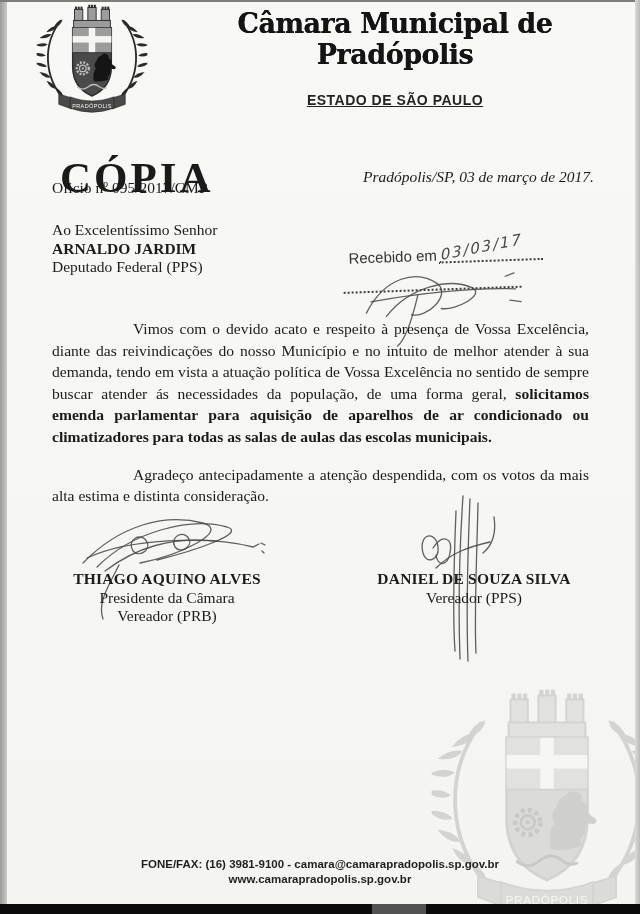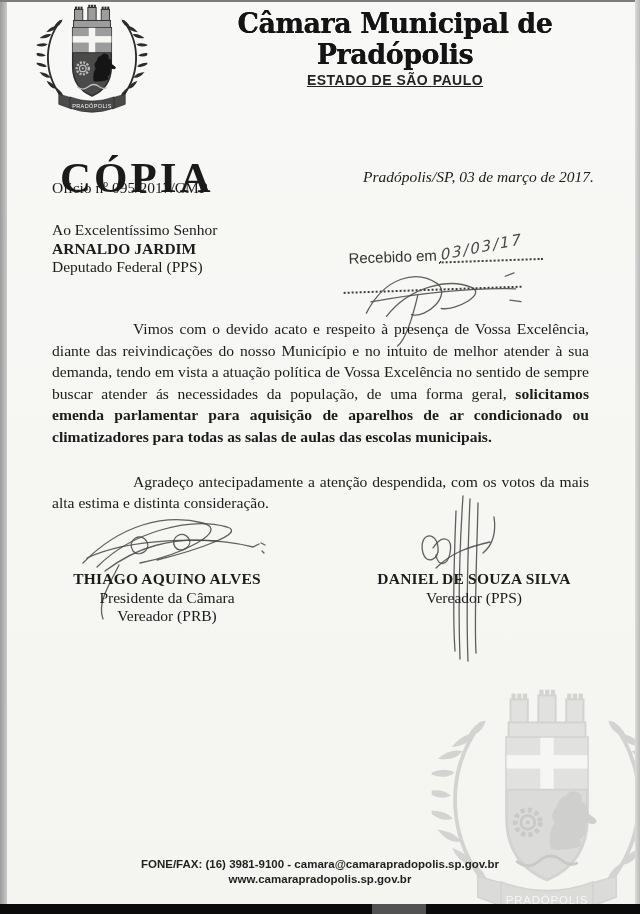--- a/index.html
+++ b/index.html
@@ -15,21 +15,21 @@
   .edge-right{position:absolute;right:0;top:0;width:5px;height:914px;
     background:linear-gradient(270deg,#b9b9b7,#dcdcda);z-index:6;}
   .bottom-bar{position:absolute;left:0;top:904px;width:640px;height:10px;background:#0b0b0b;z-index:7;}
   .bottom-bar-light{position:absolute;left:372px;top:904px;width:54px;height:10px;background:#525252;z-index:8;}
 
   
   .crest-top{position:absolute;left:36px;top:2px;width:112px;height:118px;z-index:2;}
   .header-text{position:absolute;left:170px;top:8px;width:450px;text-align:center;z-index:2;}
   .org-title{font-family:"DejaVu Serif",serif;font-weight:bold;font-size:27px;letter-spacing:-0.5px;
     color:#141414;text-shadow:0 0 0.4px #141414;}
-  .org-subtitle{margin-top:2px;font-family:"Liberation Sans","DejaVu Sans",sans-serif;
+  .org-subtitle{margin-top:22px;font-family:"Liberation Sans","DejaVu Sans",sans-serif;
     font-weight:bold;font-size:14px;letter-spacing:0.5px;text-decoration:underline;color:#232323;text-align:center;}
 
   .ref-line{position:absolute;left:52px;top:137px;font-size:15.5px;margin-top:42px;}
   .copy-stamp{position:absolute;left:60px;top:153px;font-family:"Liberation Serif",serif;
     font-weight:bold;font-size:43px;letter-spacing:3px;color:#1a1a1a;}
   .dateline{position:absolute;left:363px;top:168px;font-size:15.5px;font-style:italic;}
 
   .recipient{position:absolute;left:52px;top:221px;font-size:15.5px;line-height:18.5px;}
   .recipient .bold{font-weight:bold;}
 
@@ -42,21 +42,21 @@
   .dotline2{position:absolute;left:-6px;top:42px;width:178px;border-bottom:2px dotted #3c3c3c;height:0;}
   .handwritten-date{position:absolute;left:92px;top:-7px;font-family:"DejaVu Sans",sans-serif;
     font-style:italic;font-size:15px;color:#474747;transform:rotate(-9deg) skewX(-8deg);letter-spacing:2px;}
   .received-sig{position:absolute;left:6px;top:6px;width:175px;height:95px;}
 
   
   .body-text{position:absolute;left:52px;top:318px;width:537px;font-size:15.6px;
     line-height:21.6px;text-align:justify;z-index:2;}
   .body-text p{margin:0 0 0 0;text-indent:81px;}
   .body-text p.p1{}
-  .body-text p.p2{margin-top:23px;}
+  .body-text p.p2{margin-top:16px;}
   .body-text .bold{font-weight:bold;}
 
   
   .sig-left-svg{position:absolute;left:75px;top:503px;width:200px;height:120px;z-index:2;}
   .sig-right-svg{position:absolute;left:406px;top:491px;width:112px;height:178px;z-index:2;}
   .sig-block{position:absolute;top:570px;text-align:center;font-size:15.5px;line-height:18.5px;z-index:3;}
   .sig-block .name{font-weight:bold;letter-spacing:0.2px;}
   .sig-block-left{left:52px;width:230px;}
   .sig-block-right{left:360px;width:228px;}
   .sig-path{fill:none;stroke:#4a4a4a;stroke-width:1.3;stroke-linecap:round;opacity:0.88;}

